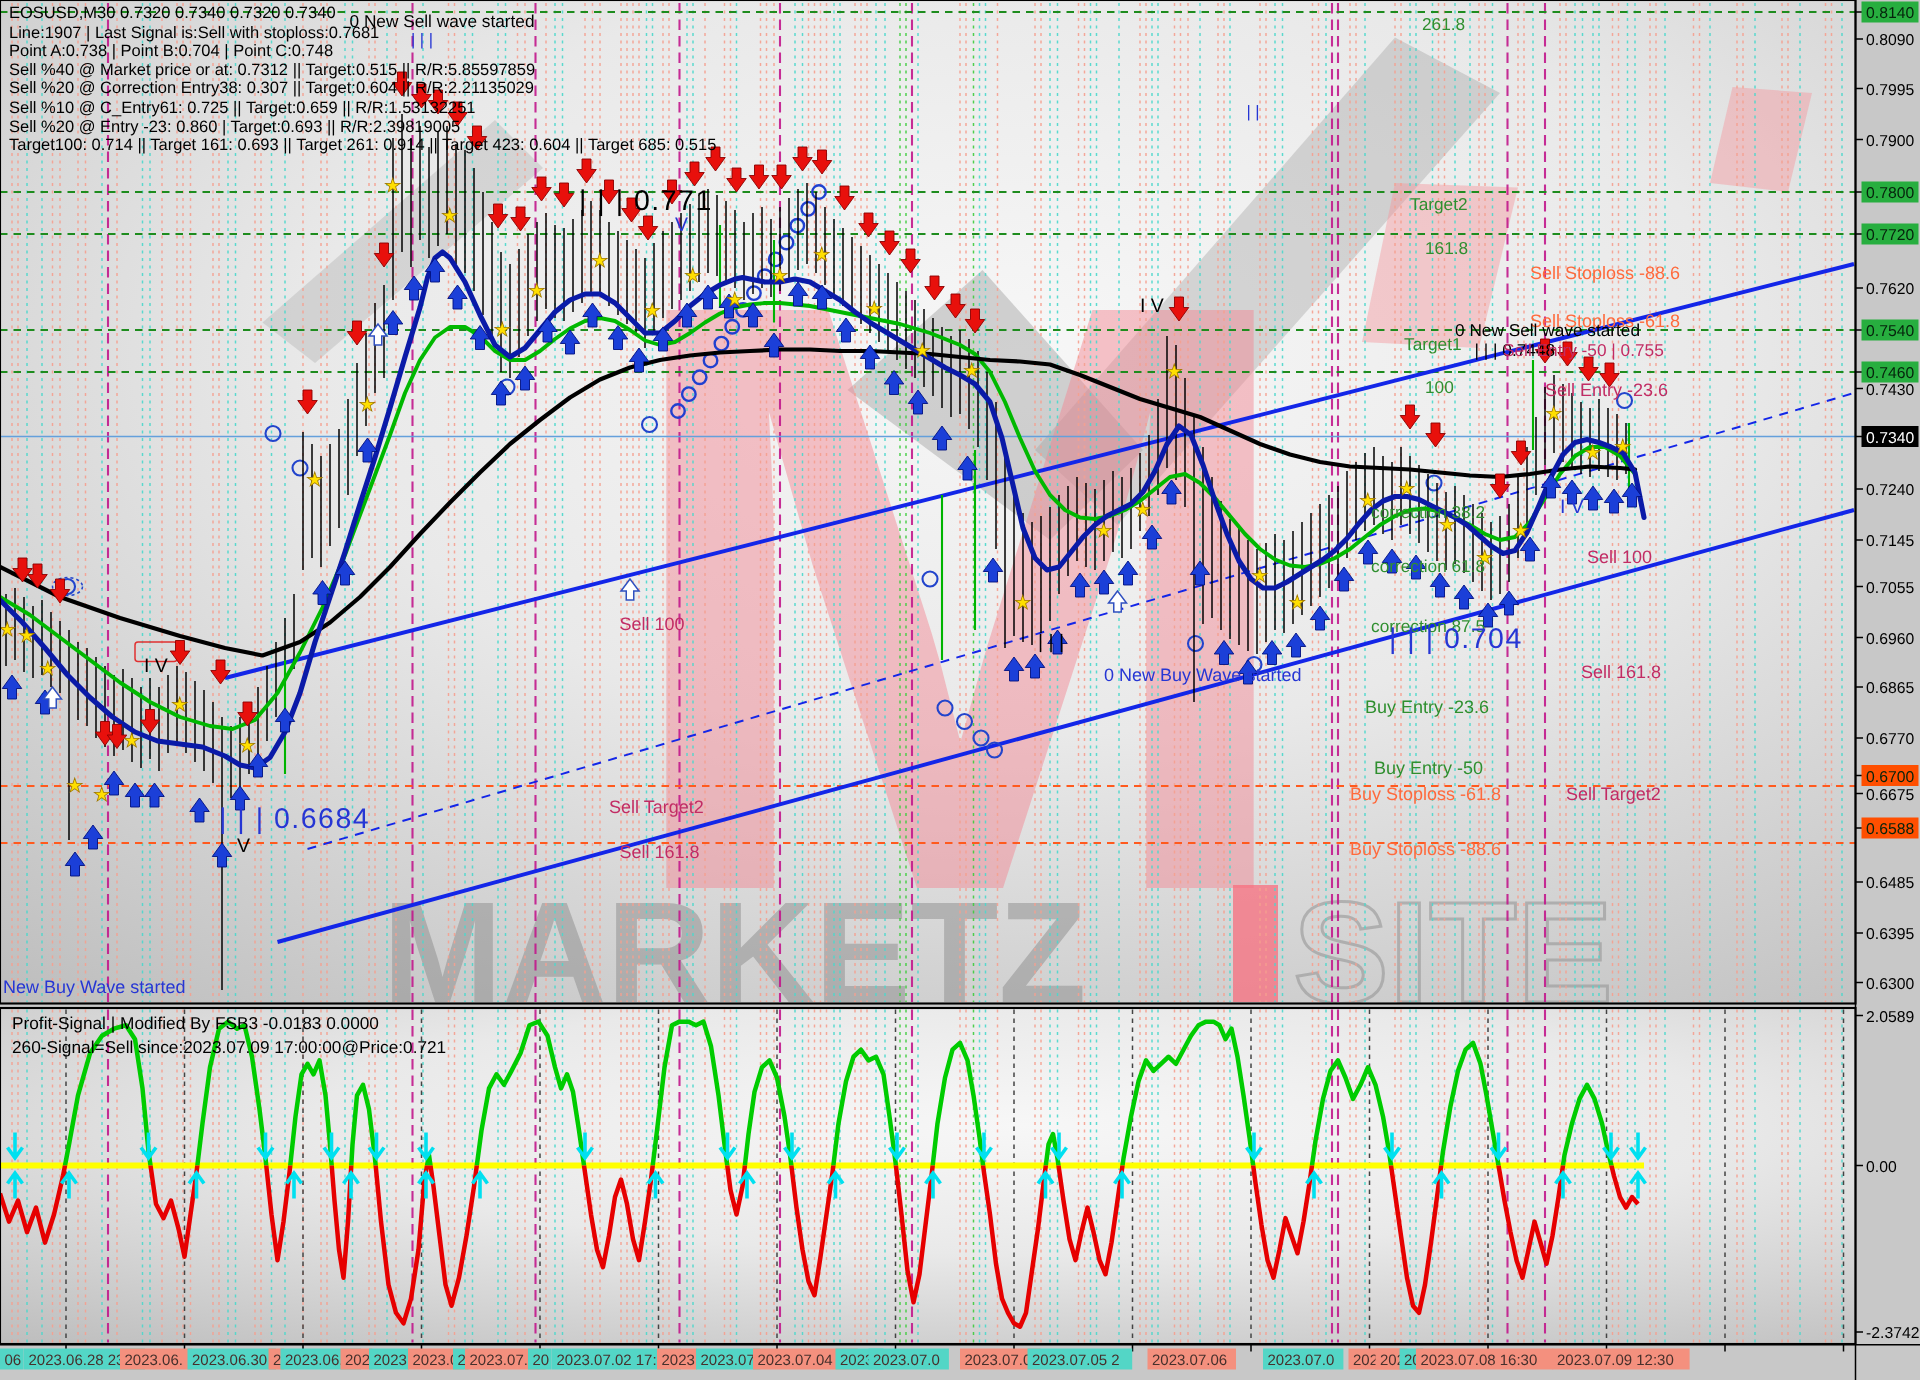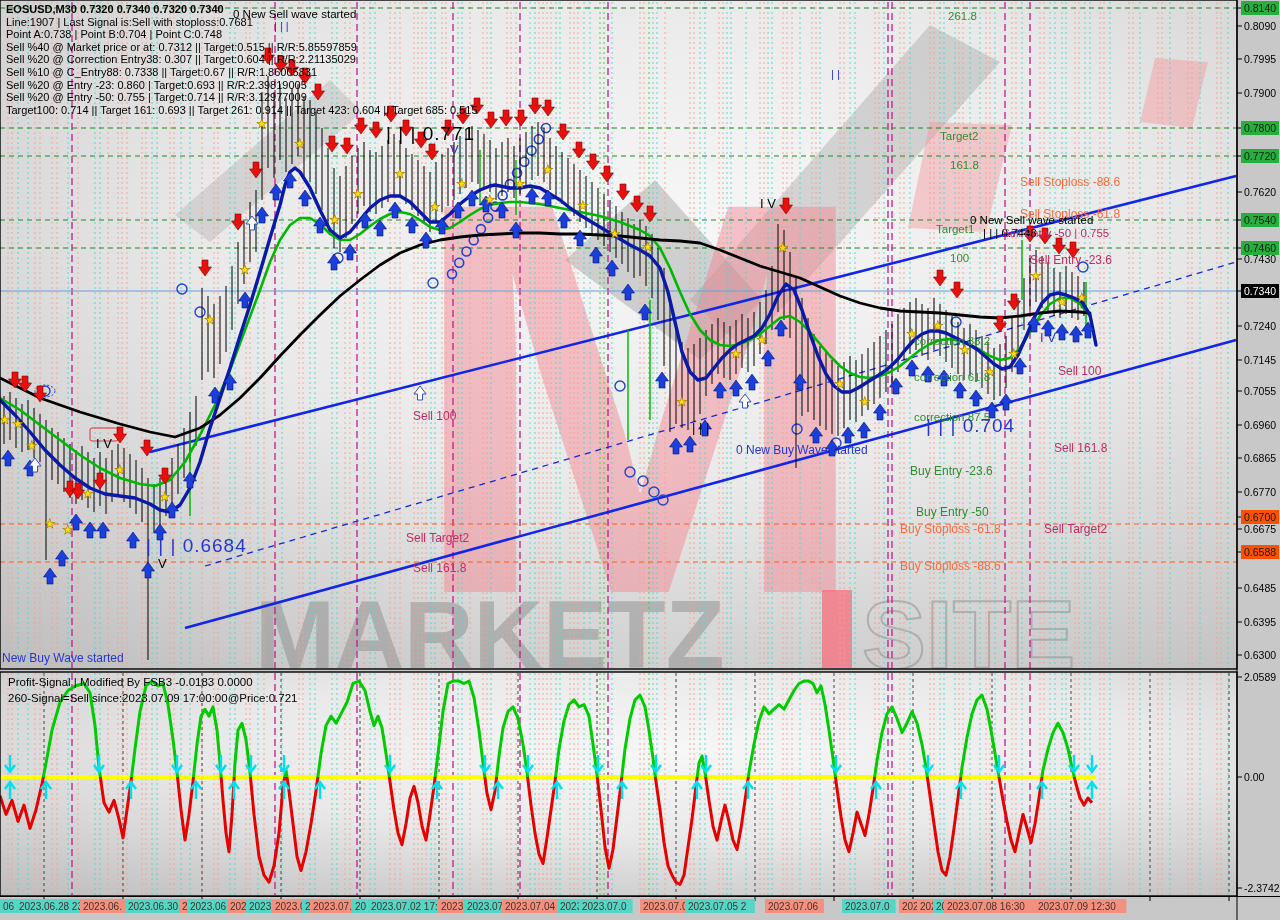--- a/index.html
+++ b/index.html
@@ -1,21 +1,21 @@
 <!DOCTYPE html>
 <html><head>
 <meta charset="utf-8">
 <style>
   html,body{margin:0;padding:0;background:#c8c8c8;}
   .screen{position:relative;width:1280px;height:920px;overflow:hidden;background:#c8c8c8;
           font-family:"Liberation Sans",sans-serif;}
   svg{position:absolute;left:0;top:0;font-family:"Liberation Sans",sans-serif;}
   .info{position:absolute;left:6px;top:3px;color:#000;font-size:11px;line-height:12.6px;
         pointer-events:none;white-space:nowrap;}
-  .info .b{font-weight:bold;}
+  .info .b{font-weight:normal;}
 </style>
 </head>
 <body>
 
 <div class="screen">
   <svg id="chart-svg" width="1280" height="920">
       <defs>
         <radialGradient id="bg" cx="55%" cy="35%" r="85%">
           <stop offset="0%" stop-color="#f7f7f7"></stop>
           <stop offset="45%" stop-color="#e9e9e9"></stop>
@@ -1008,18 +1008,17 @@
         <rect x="1035" y="899" width="91.4" height="14" fill="#f4907e"></rect>
         <text x="1038" y="910" fill="#46302c" font-size="10">2023.07.09 12:30</text>
       </g>
     </svg>
   <div class="info">
     <div class="b">EOSUSD,M30  0.7320 0.7340 0.7320 0.7340</div>
     <div>Line:1907 | Last Signal is:Sell with stoploss:0.7681</div>
     <div>Point A:0.738 | Point B:0.704 | Point C:0.748</div>
     <div>Sell %40 @ Market price or at: 0.7312 || Target:0.515 || R/R:5.85597859</div>
     <div>Sell %20 @ Correction Entry38: 0.307 || Target:0.604 || R/R:2.21135029</div>
-    <div>Sell %10 @ C_Entry88: 0.7338 || Target:0.67 || R/R:1.86005831</div>
+    <div>Sell %10 @ C_Entry61: 0.725 || Target:0.659 || R/R:1.53132251</div>
     <div>Sell %20 @ Entry -23: 0.860 | Target:0.693 || R/R:2.39819005</div>
-    <div>Sell %20 @ Entry -50: 0.755 | Target:0.714 || R/R:3.12977009</div>
     <div>Target100: 0.714 || Target 161: 0.693 || Target 261: 0.914 || Target 423: 0.604 || Target 685: 0.515</div>
   </div>
 </div>
 
 </body></html>

